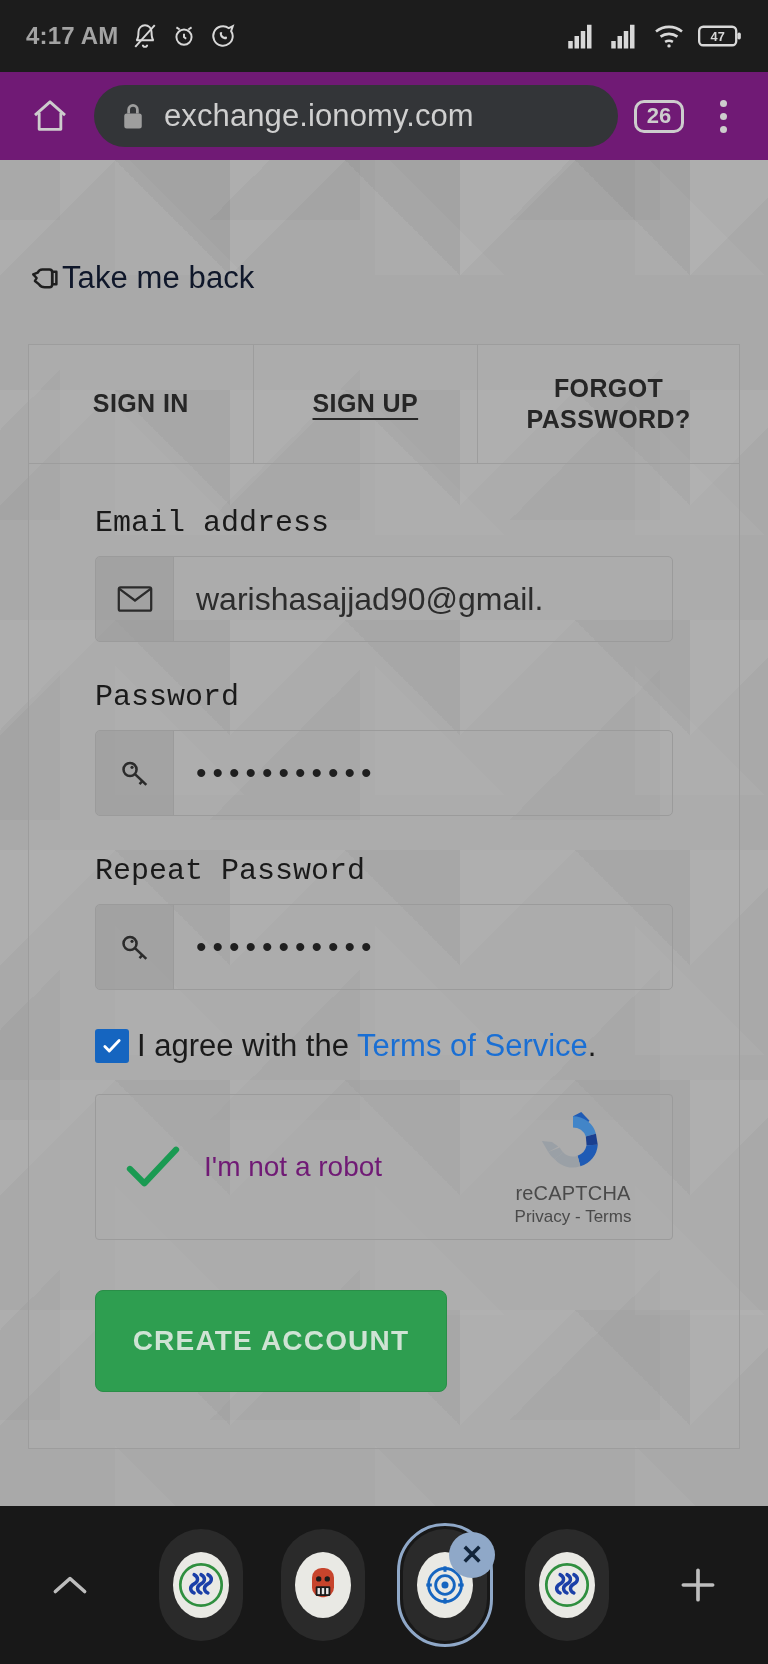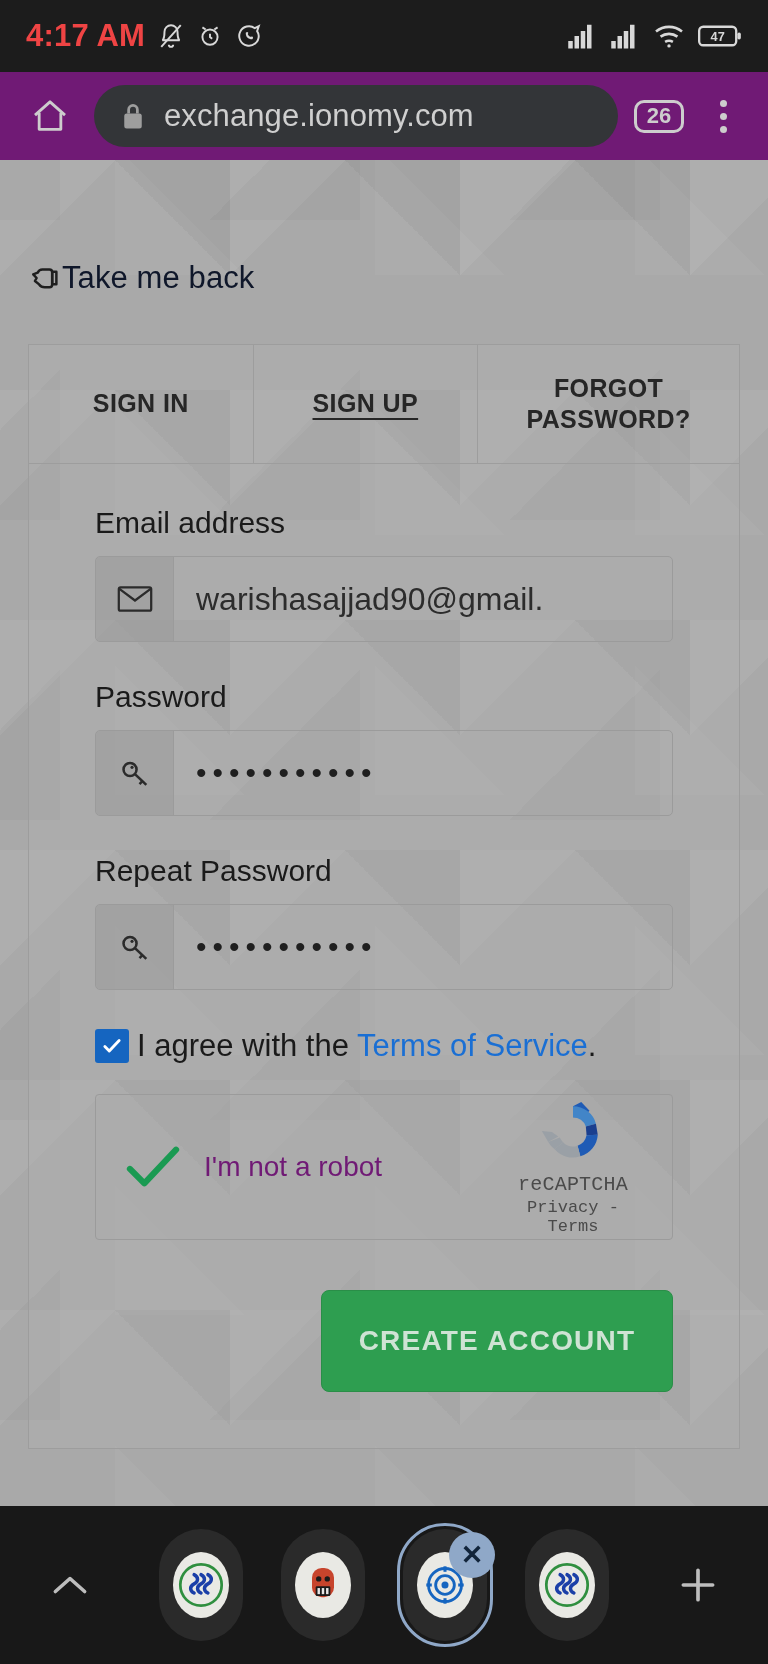--- a/index.html
+++ b/index.html
@@ -11,21 +11,21 @@
     position:relative;
   }
 
   
   .statusbar{
     height:72px; background:#1c1c1c;
     display:flex; align-items:center; justify-content:space-between;
     padding:0 26px;
   }
   .sb-left{ display:flex; align-items:center; gap:13px; }
-  .sb-time{ color:#ef4444; font-size:31px; font-weight:bold; letter-spacing:.2px; }
+  .sb-time{ color:#a3a3a3; font-size:24px; font-weight:bold; letter-spacing:.2px; }
   .sb-right{ display:flex; align-items:center; gap:13px; }
   .icn{ display:inline-flex; align-items:center; justify-content:center; }
 
   
   .toolbar{
     height:88px; background:#701a75;
     display:flex; align-items:center; padding:0 22px; gap:16px;
   }
   .home-btn{ width:56px; height:56px; display:flex; align-items:center; justify-content:center; }
   .urlbar{
@@ -80,21 +80,21 @@
     flex:1; min-height:118px;
     display:flex; align-items:center; justify-content:center; text-align:center;
     font-size:25px; font-weight:bold; color:#262626; letter-spacing:.4px;
     padding:18px 8px; line-height:1.25;
   }
   .tab + .tab{ border-left:1px solid #9d9d9d; }
   .tab.active .tab-label{ text-decoration:underline; text-underline-offset:6px; }
   .tab.wide{ flex:1.18; }
 
   .form{ padding:42px 66px 56px; }
-  .field-label{ font-size:30px; color:#1a1a1a; margin-bottom:16px; }
+  .field-label{ font-size:30px; color:#1a1a1a; margin-bottom:16px;font-family:Liberation Mono, monospace; }
   .input-group{
     display:flex; align-items:stretch;
     border:1px solid #9b9b9b; border-radius:5px;
     height:86px; margin-bottom:38px; overflow:hidden;
   }
   .input-addon{
     width:78px; flex:0 0 78px;
     background:rgba(155,155,155,.55);
     border-right:1px solid #9b9b9b;
     display:flex; align-items:center; justify-content:center;
@@ -116,25 +116,25 @@
 
   
   .recaptcha{
     border:1px solid #9b9b9b; border-radius:4px;
     height:146px; display:flex; align-items:center;
     padding:0 24px; margin-bottom:50px;
     background:rgba(170,170,170,.25);
   }
   .rc-check{ width:66px; display:flex; justify-content:center; flex:0 0 auto; }
   .rc-label{ flex:1; font-size:28px; color:#701a75; padding-left:18px; }
-  .rc-brand{ width:150px; text-align:center; flex:0 0 auto;font-family:Liberation Mono, monospace; }
+  .rc-brand{ width:150px; text-align:center; flex:0 0 auto; }
   .rc-name{ font-size:20px; color:#4a4a4a; margin-top:4px; letter-spacing:.2px; }
   .rc-legal{ font-size:17px; color:#4a4a4a; margin-top:2px; }
 
-  .submit-wrap{ display:flex; justify-content:flex-end; }
+  .submit-wrap{ display:flex; justify-content:flex-start; }
   .submit-btn{
     width:352px; height:102px; border-radius:8px;
     background:#2e9e50; border:1px solid #2a8e48;
     color:#cfe3d4; font-size:28px; font-weight:bold; letter-spacing:1.2px;
     display:flex; align-items:center; justify-content:center;
     cursor:pointer;
   }
 
   
   .bottomnav{

